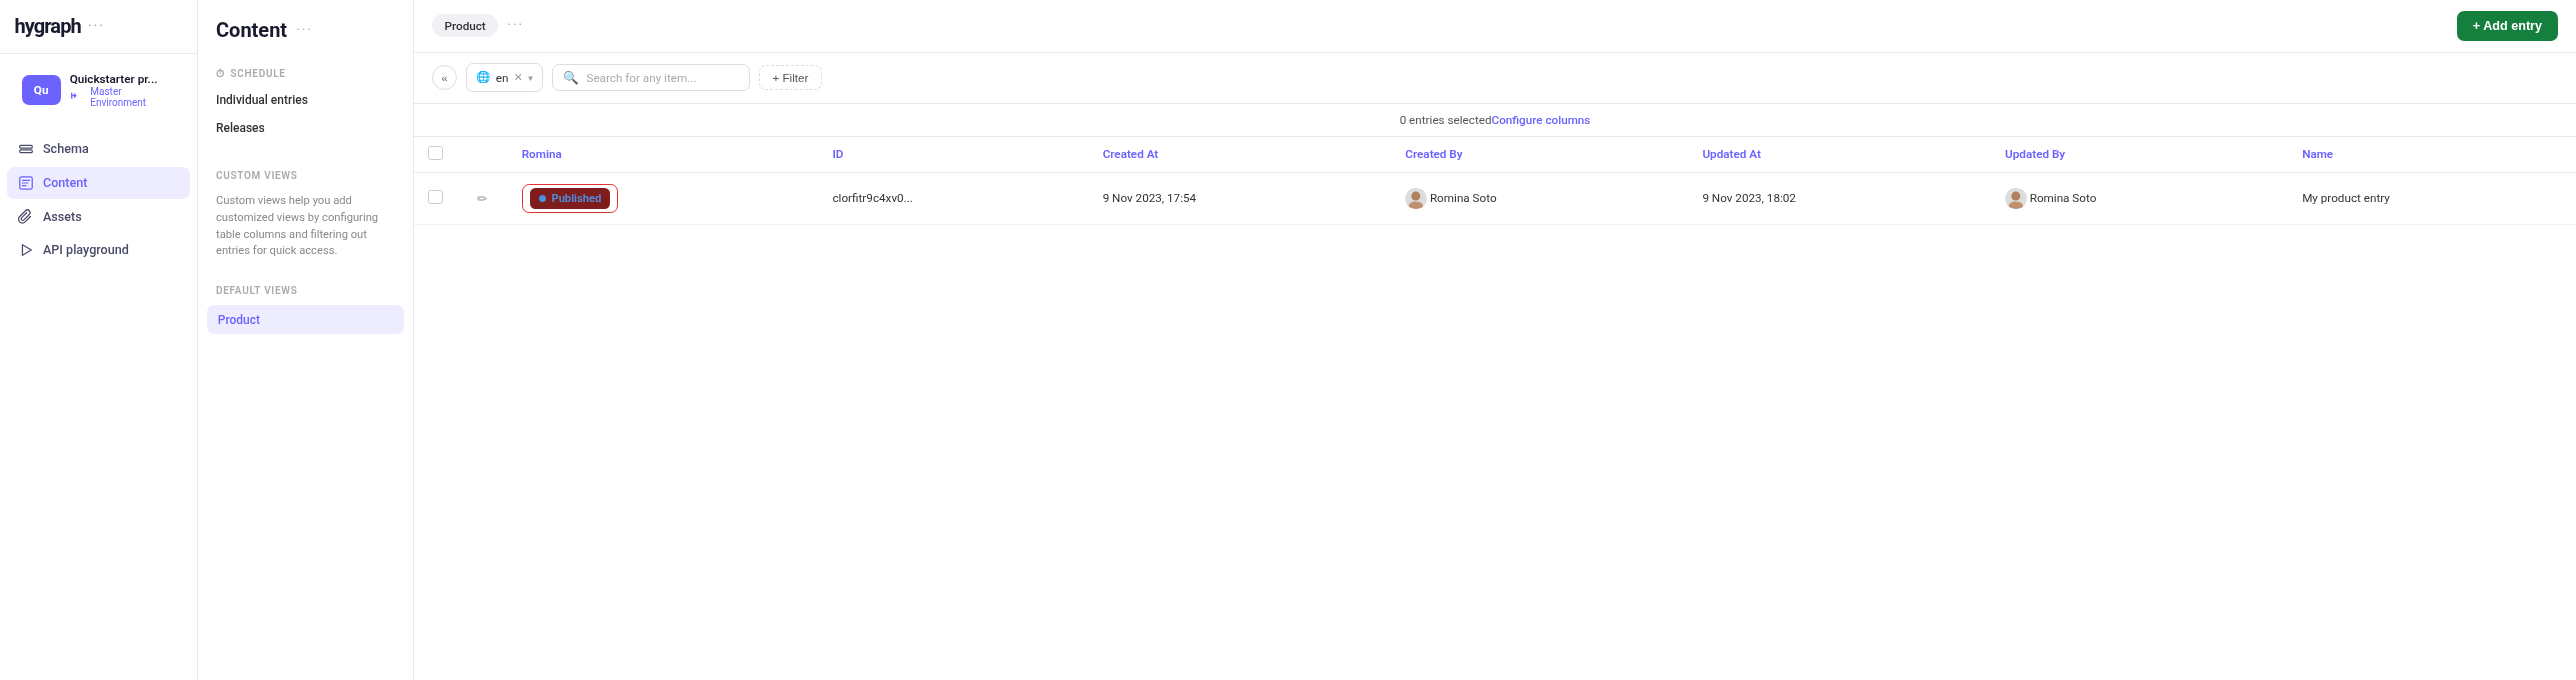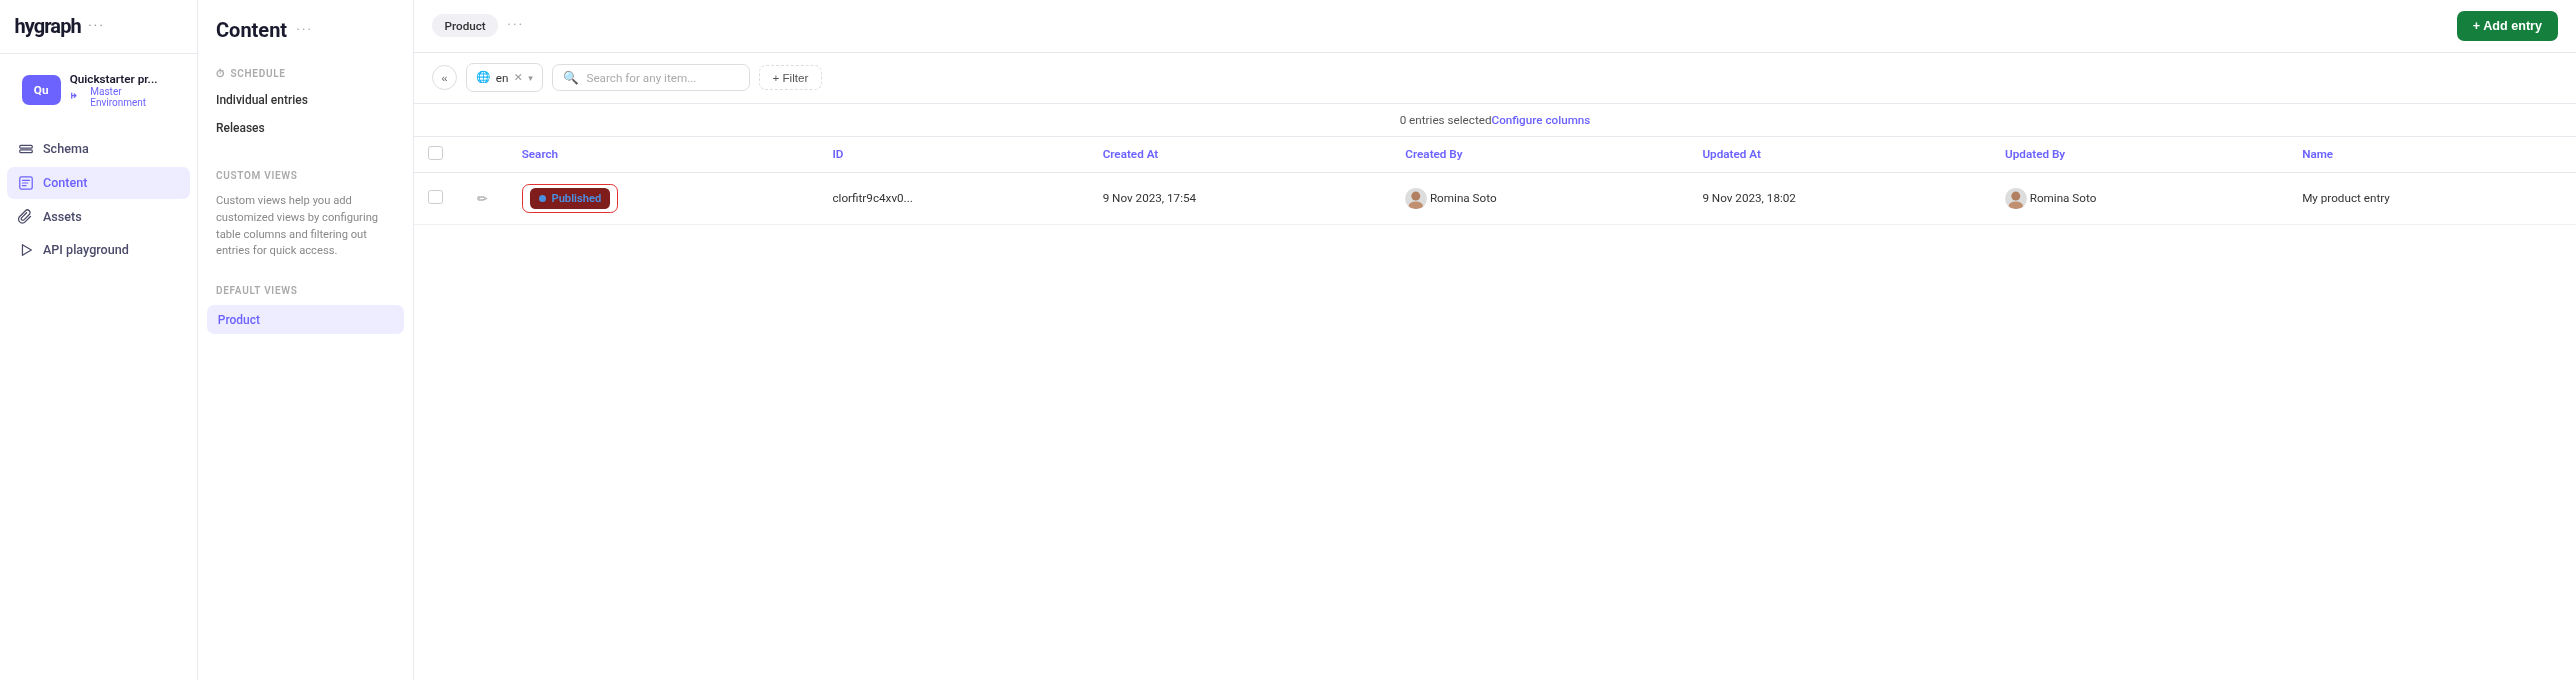--- a/index.html
+++ b/index.html
@@ -516,21 +516,21 @@
         <span class="configure-cols">Configure columns</span>
       </div>
 
       <table class="data-table">
         <thead>
           <tr>
             <th class="checkbox-col">
               <span class="checkbox"></span>
             </th>
             <th class="action-col"></th>
-            <th>Search</th>
+            <th>Romina</th>
             <th>ID</th>
             <th>Created At</th>
             <th>Created By</th>
             <th>Updated At</th>
             <th>Updated By</th>
             <th>Name</th>
           </tr>
         </thead>
         <tbody>
           <tr>

